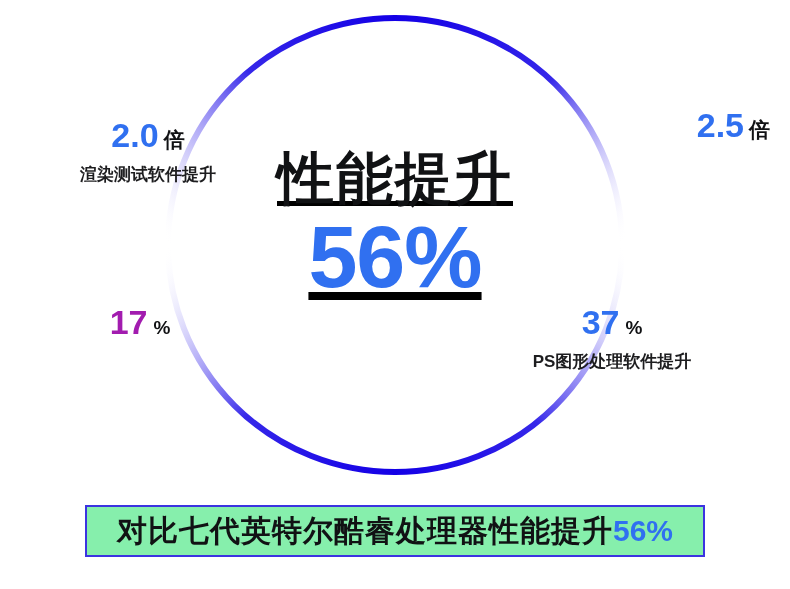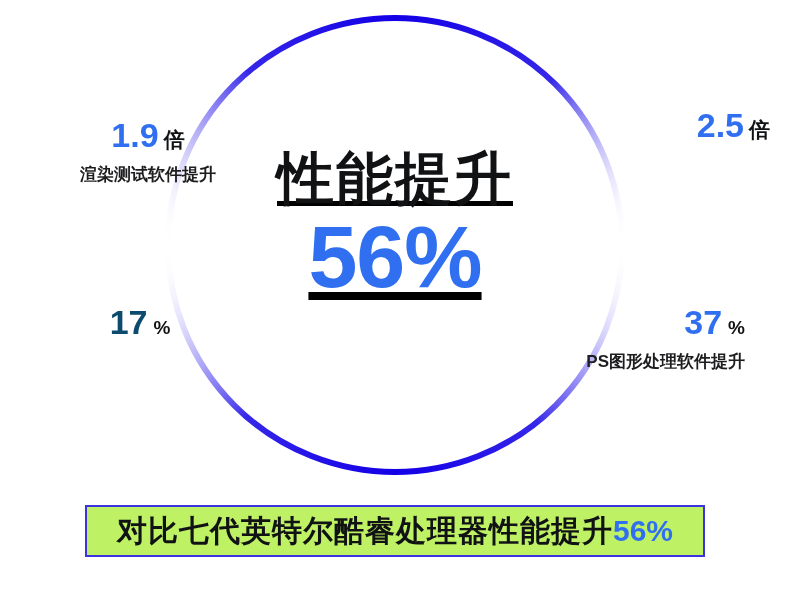--- a/index.html
+++ b/index.html
@@ -82,32 +82,32 @@
     display: block;
     font-size: 17px;
     font-weight: 700;
     color: #1d1d1f;
     line-height: 1;
   }
 
   #stat-tl { left: 58px;  top: 118px; text-align: center; width: 180px; }
   #stat-tr { left: 520px; top: 108px; text-align: right; width: 250px; }
   #stat-bl { left: 40px;  top: 305px; text-align: center; width: 200px; }
-  #stat-br { left: 525px; top: 305px; text-align: right; width: 220px; }
+  #stat-br { left: 502px; top: 305px; text-align: center; width: 220px; }
 
   
   #banner {
     position: absolute;
     left: 85px;
     top: 505px;
     width: 620px;
     height: 52px;
     box-sizing: border-box;
     border: 2px solid #3b33e0;
-    background: #bef264;
+    background: #86efac;
     display: flex;
     align-items: center;
     justify-content: center;
   }
   #banner-text {
     font-size: 30px;
     font-weight: 700;
     color: #111214;
     letter-spacing: 1px;
     line-height: 1;
@@ -167,34 +167,34 @@
     </svg>
   </div>
 
   <div id="center-block">
     <div id="center-title" style="color: rgb(17, 18, 20);">性能提升</div>
     <div id="center-value" style="color: rgb(48, 112, 240);">56%</div>
   </div>
 
   <div class="stat" id="stat-tl">
     <span class="stat-figure">
-      <span class="stat-number" style="color: rgb(48, 112, 240);">1.9</span><span class="stat-unit">倍</span>
+      <span class="stat-number" style="color: rgb(48, 112, 240);">2.0</span><span class="stat-unit">倍</span>
     </span>
     <span class="stat-label">渲染测试软件提升</span>
   </div>
 
   <div class="stat" id="stat-tr">
     <span class="stat-figure">
       <span class="stat-number" style="color: rgb(48, 112, 240);">2.5</span><span class="stat-unit">倍</span>
     </span>
   </div>
 
   <div class="stat" id="stat-bl">
     <span class="stat-figure">
-      <span class="stat-number" style="color: #0c4a6e;">17</span><span class="stat-unit pct">%</span>
+      <span class="stat-number" style="color: #a21caf;">17</span><span class="stat-unit pct">%</span>
     </span>
   </div>
 
   <div class="stat" id="stat-br">
     <span class="stat-figure">
       <span class="stat-number" style="color: rgb(48, 112, 240);">37</span><span class="stat-unit pct">%</span>
     </span>
     <span class="stat-label">PS图形处理软件提升</span>
   </div>
 

